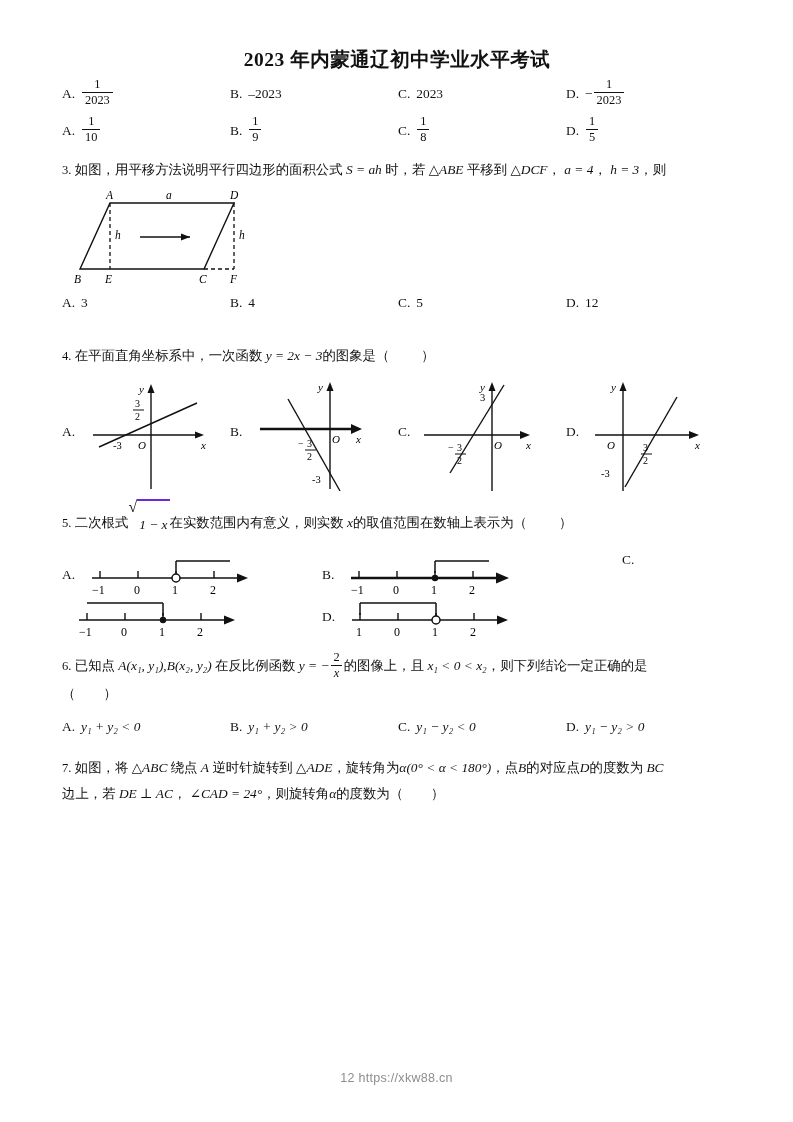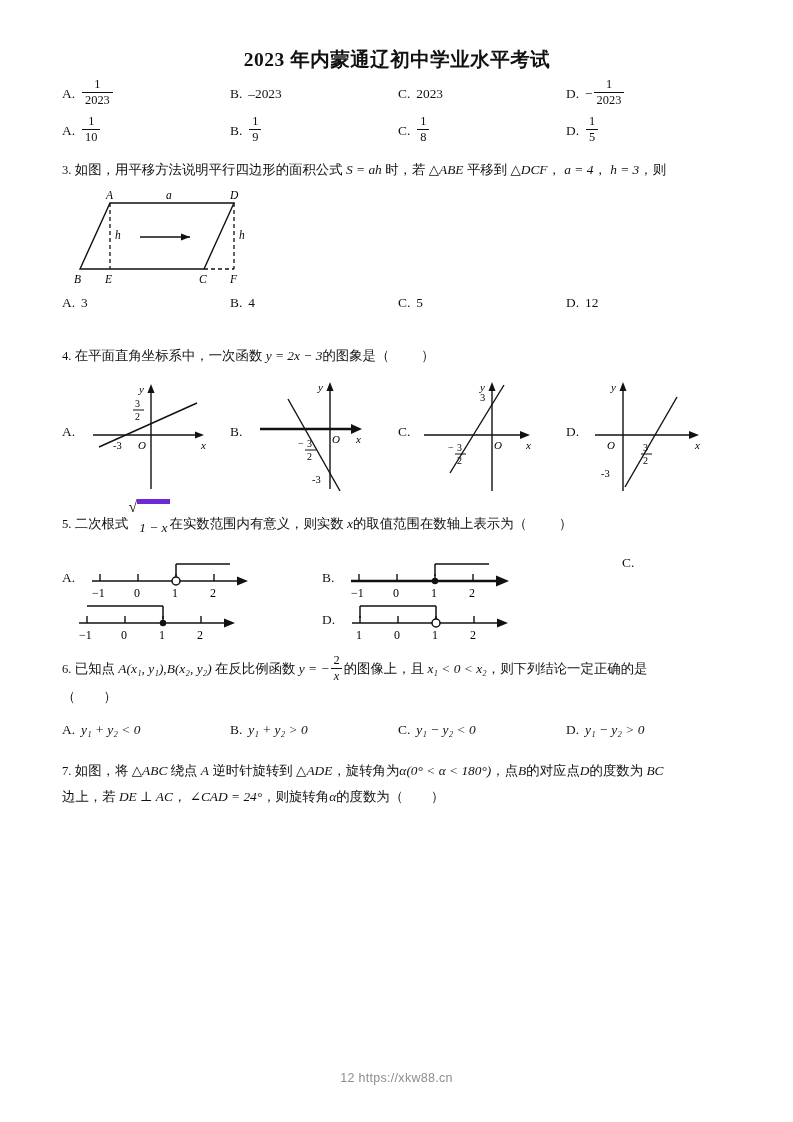--- a/index.html
+++ b/index.html
@@ -68,21 +68,21 @@
     font-size:12.4px;
     line-height:13px;
     margin:0 1px;
     position:relative;
     top:-1px;
   }
   .frac .nm{padding:0 3px 1px 3px;}
   .frac .dn{padding:1px 3px 0 3px;border-top:1px solid #111;}
   .sqrt{display:inline-flex;align-items:stretch;vertical-align:middle;}
   .sqrt .sg{font-size:16px;line-height:15px;}
-  .sqrt .bd{border-top:5px solid #6d28d9;padding:16px 2px;line-height:15px;}
+  .sqrt .bd{border-top:2px solid #6d28d9;padding:16px 2px;line-height:15px;}
 
   
   .fig{margin-top:6px;}
   svg{display:block;overflow:visible;}
   .fig-row{display:flex;align-items:flex-start;}
 
   .graph-opt{display:flex;align-items:center;width:168px;flex:0 0 168px;}
   .graph-opt .lbl{font-size:13.4px;margin-right:2px;}
 
   .nl-opt{display:flex;align-items:center;}

